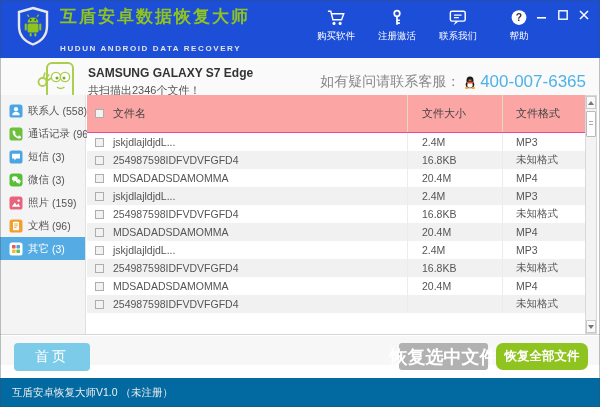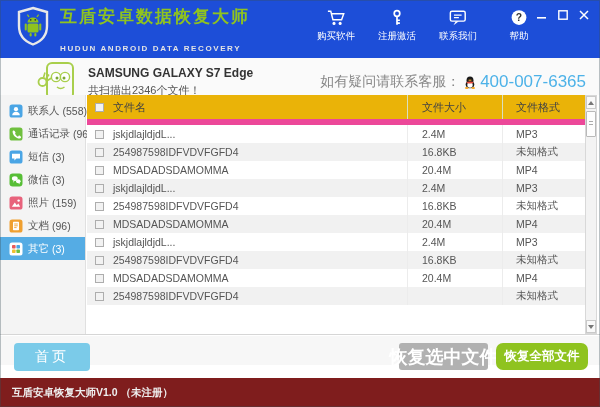--- a/index.html
+++ b/index.html
@@ -41,21 +41,21 @@
   .side-item { display:flex; align-items:center; height:23px; padding-left:9px; cursor:pointer; }
   .side-item .si-icon { width:14px; height:14px; margin-right:5px; flex:none; }
   .side-item .si-icon svg { width:14px; height:14px; display:block; }
   .side-label, .side-count { font-size:10.5px; color:#555; white-space:nowrap; }
   .side-count { margin-left:3px; }
   .side-item.selected { background:var(--accent-blue,#55ace4); }
   .side-item.selected .side-label, .side-item.selected .side-count { color:#fff; }
 
   .table { position:absolute; left:87px; top:0; width:501px; height:100%; }
   .trow { display:grid; grid-template-columns:24px 1fr 95px 86px; align-items:center; }
-  .thead { height:30px; background:#eab308; border-bottom:6px solid #ec4899; font-size:11px; color:#444; }
+  .thead { height:38px; background:#fca5a5; border-bottom:1px solid #ec4899; font-size:11px; color:#444; }
   .thead .col-size, .thead .col-format { border-left:1px solid #d9dfc0; height:100%; display:flex; align-items:center; }
   .tbody .trow { height:18px; font-size:10.5px; color:#555; background:#fff; }
   .tbody .trow.alt { background:#f1f1f1; }
   .tbody .col-size, .tbody .col-format { border-left:1px solid #ececec; height:100%; display:flex; align-items:center; }
   .col-check { display:flex; justify-content:center; }
   .checkbox { width:9px; height:9px; border:1px solid #adadad; background:#f2f2f2; cursor:pointer; }
   .col-name { padding-left:2px; overflow:hidden; white-space:nowrap; }
   .col-size { padding-left:14px; }
   .col-format { padding-left:13px; }
 
@@ -70,21 +70,21 @@
     background:repeating-linear-gradient(to bottom,#aaa 0,#aaa 1px,transparent 1px,transparent 3px); }
 
   
   .footer { position:absolute; left:0; top:336px; width:600px; height:29px; background:#f7f7f7; }
   .btn { position:absolute; display:flex; align-items:center; justify-content:center; color:#fff; cursor:pointer; white-space:nowrap; }
   .home-btn { left:14px; top:7px; width:76px; height:28px; background:var(--home-blue,#7bcbe9); border-radius:4px; font-size:14px; letter-spacing:3px; }
   .recover-selected-btn { right:112px; top:7px; width:89px; height:27px; background:var(--btn-gray,#b1b1b1); border-radius:3px; font-size:18px; font-weight:bold; }
   .recover-all-btn { right:12px; top:7px; width:92px; height:27px; background:var(--brand-green,#8fc31f); border-radius:7px; font-size:12.5px; font-weight:bold; }
 
   
-  .status-bar { position:absolute; left:0; top:378px; width:600px; height:29px; background:#7f1d1d;font-weight:bold; }
+  .status-bar { position:absolute; left:0; top:378px; width:600px; height:29px; background:#0369a1; }
   .version-text { position:absolute; left:12px; top:0; line-height:29px; font-size:10.5px; color:#eee; }
   .check-update { position:absolute; right:12px; top:0; line-height:29px; font-size:10.5px; color:#eee; cursor:pointer; }
 </style>
 </head>
 <body>
 
 <div class="app-header">
   <div class="logo-wrap">
     <svg viewBox="0 0 40 40">
       <path d="M20 2 L34 6 V20 C34 29.5 28 35.5 20 38.5 C12 35.5 6 29.5 6 20 V6 Z" fill="none" stroke="#e8e8e8" stroke-width="2.4"></path>

